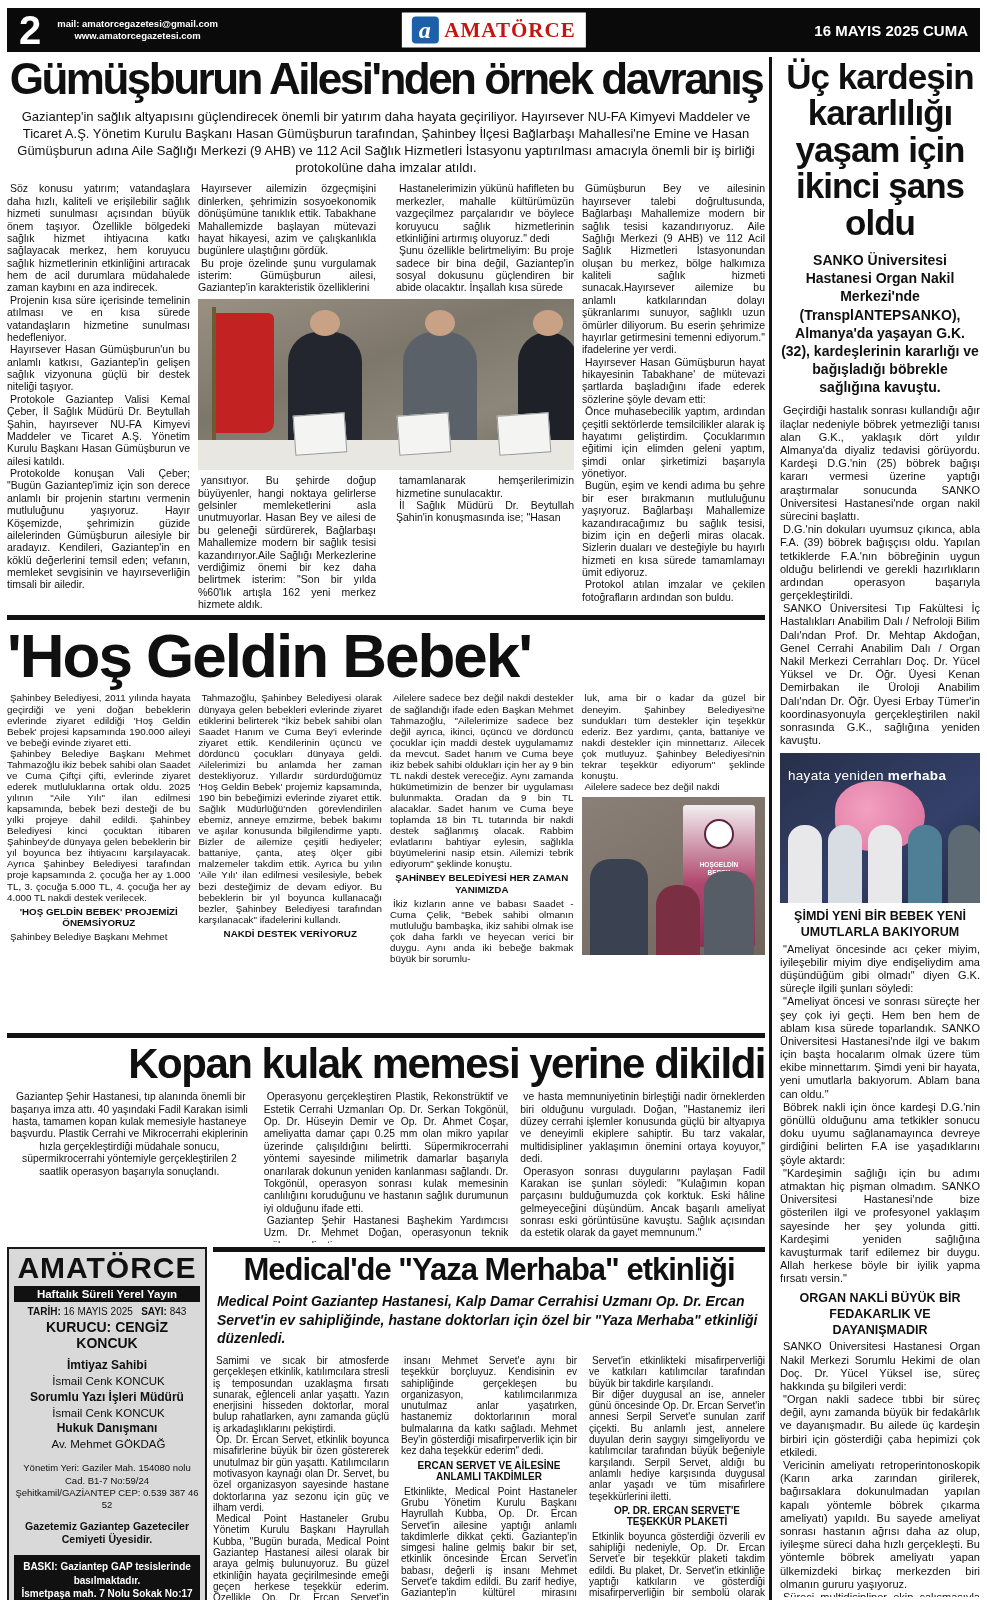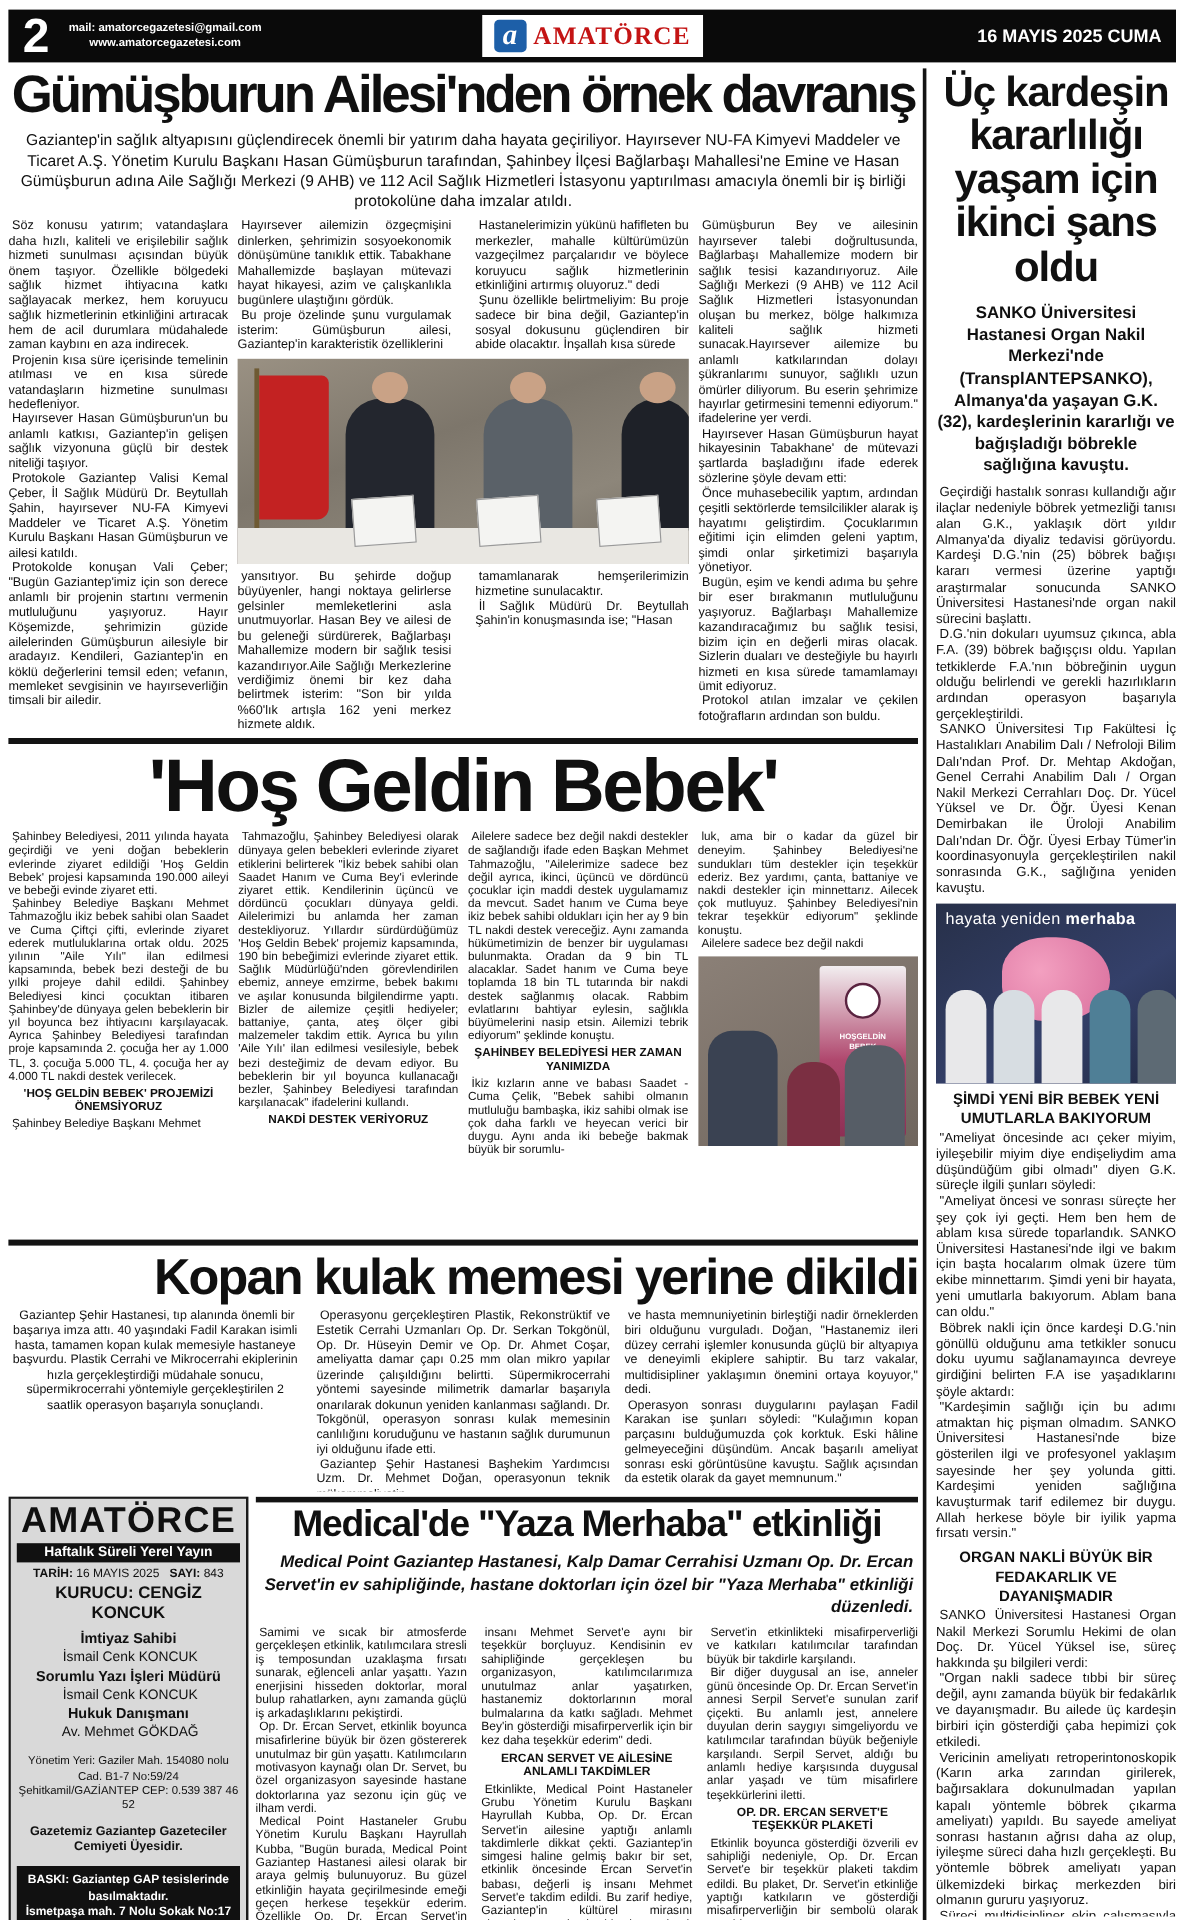--- a/index.html
+++ b/index.html
@@ -40,32 +40,32 @@
   .photo1 .f1{left:90px;background:#23262e}
   .photo1 .f2{left:205px;background:#5a6168}
   .photo1 .f3{left:320px;background:#1e2128;width:60px}
   .photo1 .head{position:absolute;top:-22px;left:50%;transform:translateX(-50%);width:30px;height:26px;background:#c9a286;border-radius:50%}
   .photo1 .table{position:absolute;bottom:0;left:0;right:0;height:30px;background:#e9e7e2}
   .photo1 .doc{position:absolute;bottom:16px;width:52px;height:40px;background:#f4f4f2;border:1px solid #999;transform:rotate(-4deg)}
   .photo2{height:150px;margin:6px 0 4px;position:relative;overflow:hidden;background:linear-gradient(145deg,#273049 0%,#34406a 60%,#222a44 100%)}
   .photo2 .kidney{position:absolute;left:50%;top:28px;transform:translateX(-50%);width:90px;height:70px;background:radial-gradient(circle at 35% 40%,#f3a0c0,#d96f9d);border-radius:45% 55% 55% 45%}
   .photo2 .staff{position:absolute;bottom:0;width:34px;height:78px;border-radius:16px 16px 0 0;background:#e8e8ea}
   .photo2 .s2{background:#d7dde2}.photo2 .s4{background:#4f7f96}.photo2 .s5{background:#5d6a74}
-  .photo2 .cap{position:absolute;top:5px;left:8px;color:#fff;font-size:13.5px;letter-spacing:.3px}
+  .photo2 .cap{position:absolute;top:15px;left:8px;color:#fff;font-size:13.5px;letter-spacing:.3px}
   .photo2 .cap b{font-weight:bold}
   .photo3{height:158px;margin-top:5px;position:relative;overflow:hidden;background:linear-gradient(150deg,#8b8077 0%,#6f655d 100%)}
   .photo3 .banner{position:absolute;right:10px;top:8px;width:72px;height:142px;background:linear-gradient(180deg,#f2eef0 0%,#b0486e 55%,#8e2f55 100%);border-radius:3px}
   .photo3 .banner .circle{position:absolute;left:50%;top:14px;transform:translateX(-50%);width:30px;height:30px;border:2px solid #5a2340;border-radius:50%;background:#fff}
   .photo3 .banner .btxt{position:absolute;left:0;right:0;top:56px;color:#fff;font-size:6.5px;font-weight:bold;text-align:center;line-height:1.2}
   .photo3 .fig{position:absolute;bottom:0;border-radius:20px 20px 0 0}
   .photo3 .p1{left:8px;width:58px;height:96px;background:#3a4252}
   .photo3 .p2{left:74px;width:44px;height:70px;background:#7b2f42}
   .photo3 .p3{left:122px;width:50px;height:84px;background:#565d66}
   
-  .h-art2{font-size:62px;font-weight:bold;letter-spacing:-2px;text-align:center;line-height:1;white-space:nowrap}
+  .h-art2{font-size:62px;font-weight:bold;letter-spacing:-2px;text-align:left;line-height:1;white-space:nowrap}
   .art2-body{display:flex;gap:8px;height:336px;overflow:hidden;font-size:9.8px;line-height:1.13;margin-top:5px;text-align:justify}
   .art2-body .cn{flex:1}
   
   .h-art3{font-size:42px;font-weight:bold;letter-spacing:-1.5px;text-align:right;line-height:1;white-space:nowrap}
   .art3-body{display:flex;gap:12px;height:152px;overflow:hidden;font-size:10.3px;line-height:1.2;margin-top:6px}
   .art3-body .cn{flex:1;text-align:justify}
   .art3-body .center{text-align:center}
   
   .bottomrow{display:flex;gap:6px;margin-top:4px;height:380px;overflow:hidden}
   .masthead{width:200px;flex:none;background:#d9d9d9;border:2px solid #1a1a1a;padding:4px 5px;text-align:center;overflow:hidden}
@@ -75,21 +75,21 @@
   .mh-dateline b{font-weight:bold}
   .mh-founder{font-size:14px;font-weight:bold;margin:2px 0 8px}
   .mh-people{font-size:11.5px;line-height:1.35;margin-bottom:10px}
   .mh-people .col-sub{font-size:12px;margin:1px 0}
   .mh-addr{font-size:9.5px;line-height:1.3;margin-bottom:8px}
   .mh-member{font-size:10.5px;font-weight:bold;line-height:1.3;margin-bottom:8px}
   .mh-print{background:#111;color:#fff;font-size:10px;font-weight:bold;line-height:1.35;padding:5px 3px;margin-bottom:8px}
   .medical{flex:1;overflow:hidden}
   .med-topline{height:5px;background:#131313;margin-bottom:2px}
   .h-med{font-size:31px;font-weight:bold;letter-spacing:-1px;text-align:center;line-height:1;white-space:nowrap}
-  .deck-med{font-style:italic;font-weight:bold;font-size:14px;text-align:right;line-height:1.3;margin:7px 4px 8px}
+  .deck-med{font-style:italic;font-weight:bold;font-size:14px;text-align:left;line-height:1.3;margin:7px 4px 8px}
   .med-body{display:flex;gap:12px;font-size:10px;line-height:1.13;height:292px;overflow:hidden}
   .med-body .cn{flex:1;text-align:justify}
   
   .h-side{font-size:35px;font-weight:bold;text-align:center;line-height:1.04;letter-spacing:-1px;margin-top:2px}
   .deck-side{font-size:14px;font-weight:bold;text-align:center;line-height:1.3;margin:10px 1px 8px}
   .side-body{font-size:11px;line-height:1.2;text-align:justify}
   .side-sub{font-weight:bold;text-align:center;font-size:12.5px;line-height:1.25;margin:6px 4px 2px}
 </style>
 </head>
 <body>

